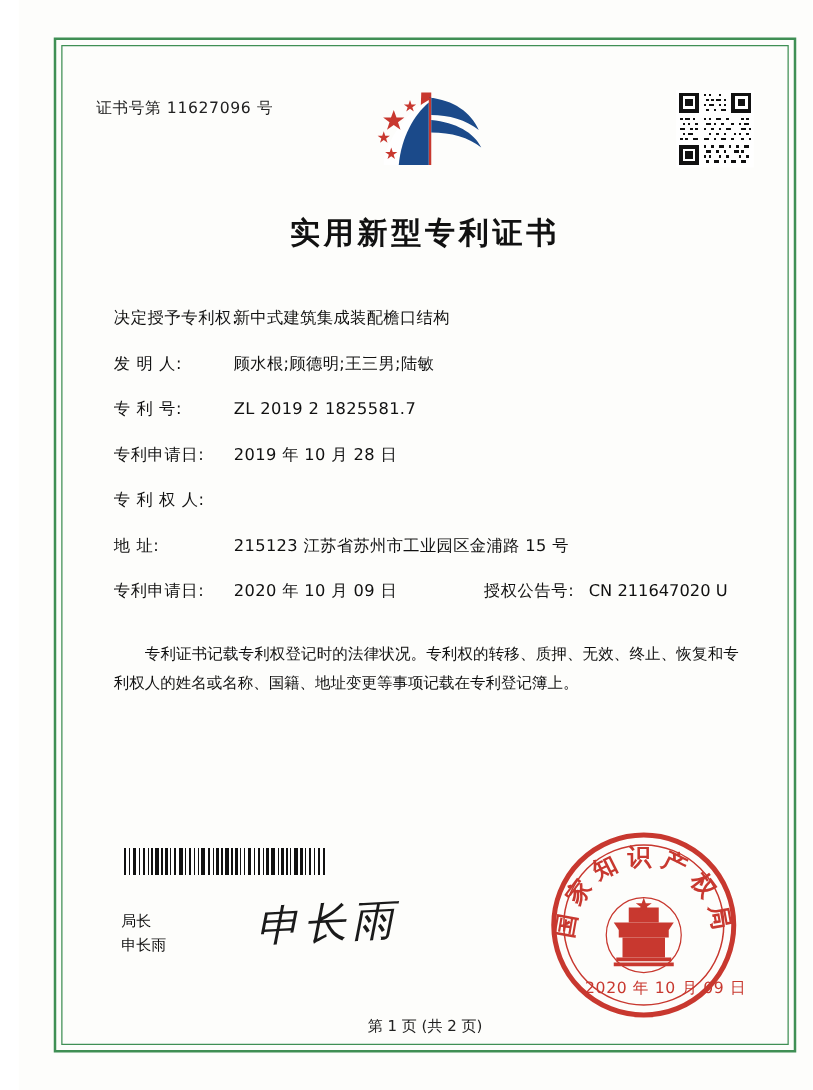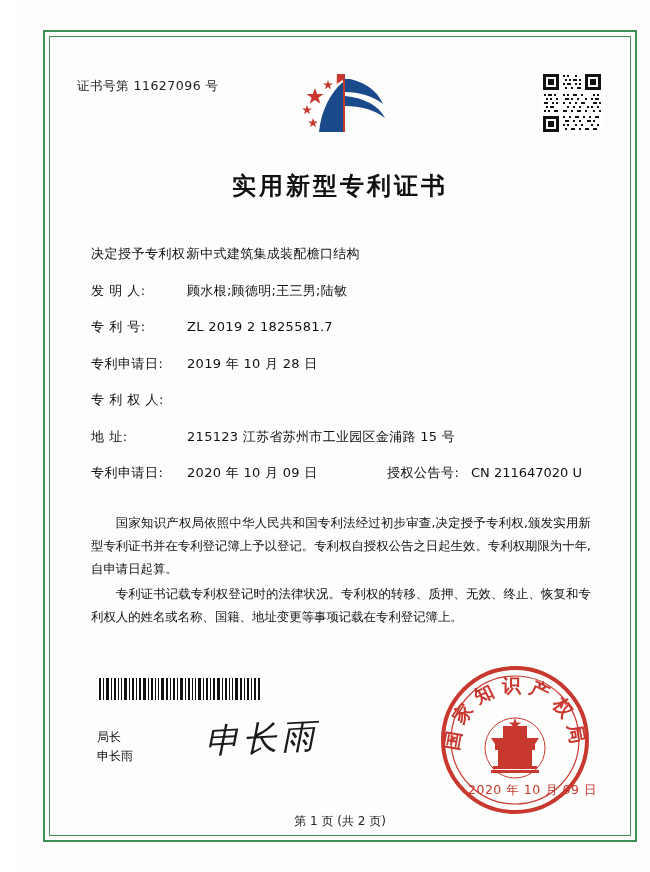--- a/index.html
+++ b/index.html
@@ -316,21 +316,20 @@
     </div>
     <div class="field-row dual">
       <div class="field-label">专利申请日:</div>
       <div class="field-value">2020 年 10 月 09 日</div>
       <div class="field-label2">授权公告号:</div>
       <div class="field-value2">CN 211647020 U</div>
     </div>
   </div>
 
   <div class="paragraphs">
-    <p>国家知识产权局依照中华人民共和国专利法经过初步审查,决定授予专利权,颁发实用新型专利证书并在专利登记簿上予以登记。专利权自授权公告之日起生效。专利权期限为十年,自申请日起算。</p>
     <p>专利证书记载专利权登记时的法律状况。专利权的转移、质押、无效、终止、恢复和专利权人的姓名或名称、国籍、地址变更等事项记载在专利登记簿上。</p>
   </div>
 
   <div class="barcode">
     <svg viewBox="0 0 165 22" width="165" height="22" shape-rendering="crispEdges">
       <rect x="0" y="0" width="165" height="22" fill="#ffffff"></rect>
       <g fill="#111111">
         <rect x="2" y="0" width="2" height="22"></rect>
           <rect x="6" y="0" width="1" height="22"></rect>
         <rect x="9" y="0" width="3" height="22"></rect>

